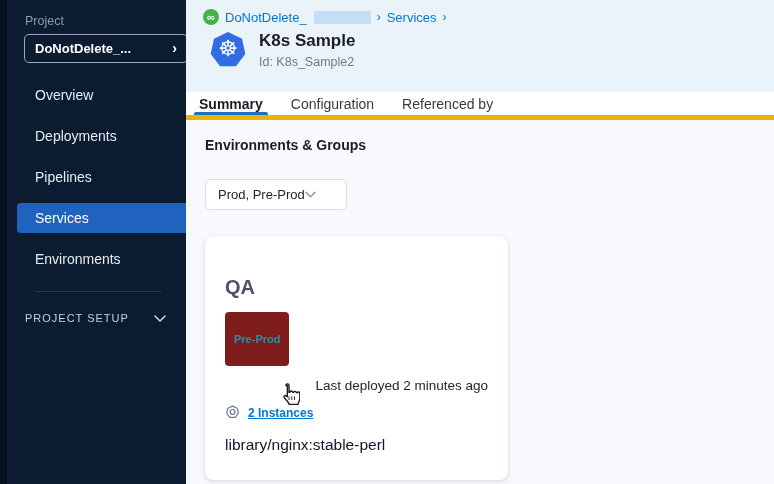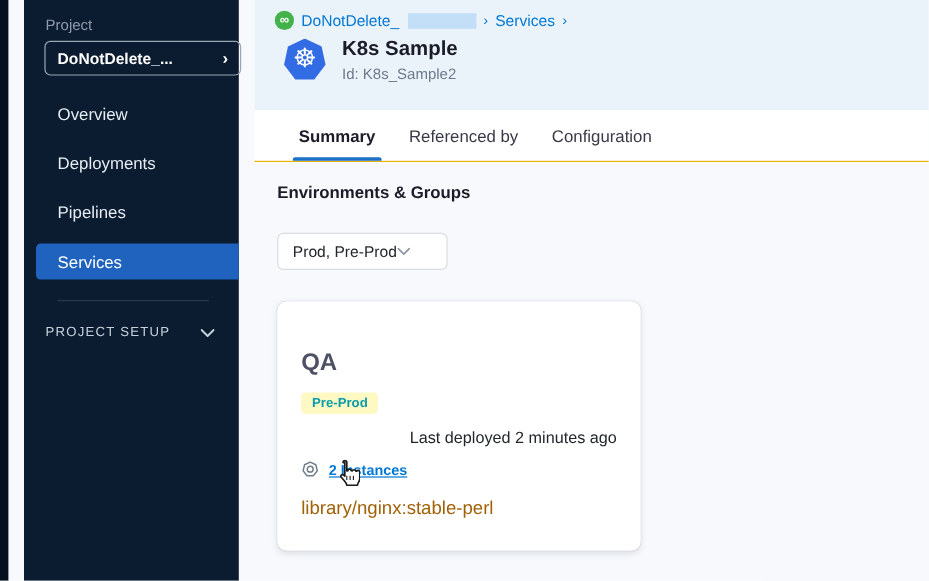--- a/index.html
+++ b/index.html
@@ -1,18 +1,18 @@
 <!DOCTYPE html>
 <html><head>
 <meta charset="utf-8">
 <style>
   * { margin:0; padding:0; box-sizing:border-box; }
   html,body { width:774px; height:484px; }
   body { font-family:"Liberation Sans", sans-serif; overflow:hidden; }
-  .app { position:relative; display:flex; width:774px; height:484px; background:#F7F9FC;gap:13px; }
+  .app { position:relative; display:flex; width:774px; height:484px; background:#F7F9FC; }
 
   
   .rail { width:7px; background:#05101E; flex:0 0 auto; }
 
   
   .sidebar { width:179px; flex:0 0 auto; background:#0B1C30; padding-top:14px; color:#E6ECF2; }
   .proj-label { margin-left:18px; font-size:12.5px; color:#8E9BAC; }
   .proj-select { margin:6px 0 14px 17px; width:164px; height:29px; background:transparent;
     border:1px solid #9AA6B4; border-radius:5px; display:flex; align-items:center;
     justify-content:space-between; padding:0 10px; color:#FFFFFF; font-weight:bold;
@@ -39,45 +39,45 @@
   .bc-sep { color:#0278D5; font-size:12px; }
   .svc-header { display:flex; align-items:center; gap:13px; margin:5px 0 0 7px; }
   .k8s-badge { width:36px; height:36px; background:#326CE5; display:flex; align-items:center;
     justify-content:center;
     clip-path:polygon(50% 0%, 89% 19%, 98% 61%, 72% 95%, 28% 95%, 2% 61%, 11% 19%); }
   .k8s-wheel { color:#FFFFFF; font-size:22px; line-height:1; transform:translateY(-1px); }
   .svc-title { font-size:17px; font-weight:700; color:#1C1C28; }
   .svc-id { font-size:12.5px; color:#6C7A8C; margin-top:4px; }
 
   
-  .tabs { background:#FFFFFF; height:43px; display:flex; align-items:stretch; padding-left:32px;
-    column-gap:18px; border-bottom:1px solid #eab308; }
+  .tabs { background:#FFFFFF; height:28px; display:flex; align-items:stretch; padding-left:8px;
+    column-gap:18px; border-bottom:5px solid #eab308; }
   .tab { display:flex; align-items:center; padding:0 5px; font-size:14px; color:#383946;
     position:relative; cursor:pointer; }
   .tab.active { font-weight:700; color:#1C1C28; }
   .tab.active::after { content:''; position:absolute; left:0; right:0; bottom:0; height:3px;
     background:#1B6FC5; border-radius:2px 2px 0 0; }
 
   
   .content { flex:1; background:#F7F9FC; padding:17px 0 0 19px; }
   .section-title { font-size:14px; font-weight:700; color:#1C1C28; margin:0 0 26px 0; }
   .env-select { width:142px; height:31px; background:#FFFFFF; border:1px solid #D8DCE3;
     border-radius:5px; display:inline-flex; align-items:center; 
     padding:0 12px; font-size:13px; color:#22272D; cursor:pointer; font-family:inherit; }
   .card { margin-top:26px; width:303px; background:#FFFFFF; border-radius:8px;
     box-shadow:0 0 1px rgba(40,41,61,.18), 0 2px 5px rgba(96,97,112,.16);
     padding:40px 20px 26px 20px; }
   .env-name { font-size:20px; font-weight:600; color:#4E5165; }
-  .badge { display:inline-block; margin-top:13px; background:#fef9c3; color:#0B9DAB;
-    font-size:11px; font-weight:700; padding:3px 9px; border-radius:4px; }
+  .badge { display:inline-block; margin-top:13px; background:#7f1d1d; color:#0B9DAB;
+    font-size:11px; font-weight:700; padding:21px 9px; border-radius:4px; }
   .deployed { margin-top:12px; font-size:13.5px; color:#22272D;text-align:right; }
   .inst-row { margin-top:12px; display:flex; align-items:center; gap:8px; }
   .inst-link { font-size:12px; color:#0278D5; text-decoration:underline; font-weight:600;
     cursor:pointer; }
-  .artifact { margin-top:16px; font-size:15.5px; color:#a16207; }
+  .artifact { margin-top:16px; font-size:15.5px; color:#0f172a; }
 
   .cursor { position:absolute; left:278px; top:383px; width:22px; height:24px; z-index:10;
     pointer-events:none; }
 </style>
 </head>
 <body>
 
 <div class="app">
   <div class="rail"></div>
 
@@ -85,20 +85,21 @@
     <div class="proj-label">Project</div>
     <button class="proj-select">
       <span>DoNotDelete_...</span>
       <span class="chev-r">›</span>
     </button>
     <nav class="nav">
       <div class="nav-item">Overview</div>
       <div class="nav-item">Deployments</div>
       <div class="nav-item">Pipelines</div>
       <div class="nav-item active">Services</div>
+      <div class="nav-item">Environments</div>
     </nav>
     <hr class="side-divider">
     <button class="proj-setup">
       <span>PROJECT SETUP</span>
       <svg width="12" height="7" viewBox="0 0 12 7">
         <path d="M1 1 L6 6 L11 1" stroke="#C6D1DC" stroke-width="1.6" fill="none" stroke-linecap="round" stroke-linejoin="round"></path>
       </svg>
     </button>
   </aside>
 
@@ -118,22 +119,22 @@
         </div>
         <div>
           <h1 class="svc-title">K8s Sample</h1>
           <div class="svc-id">Id: K8s_Sample2</div>
         </div>
       </div>
     </div>
 
     <div class="tabs">
       <div class="tab active">Summary</div>
+      <div class="tab">Configuration</div>
       <div class="tab">Referenced by</div>
-      <div class="tab">Configuration</div>
     </div>
 
     <div class="content">
       <h2 class="section-title">Environments &amp; Groups</h2>
       <button class="env-select">
         <span>Prod, Pre-Prod</span>
         <svg width="11" height="7" viewBox="0 0 12 7">
           <path d="M1 1 L6 6 L11 1" stroke="#8E94A3" stroke-width="1.5" fill="none" stroke-linecap="round" stroke-linejoin="round"></path>
         </svg>
       </button>

